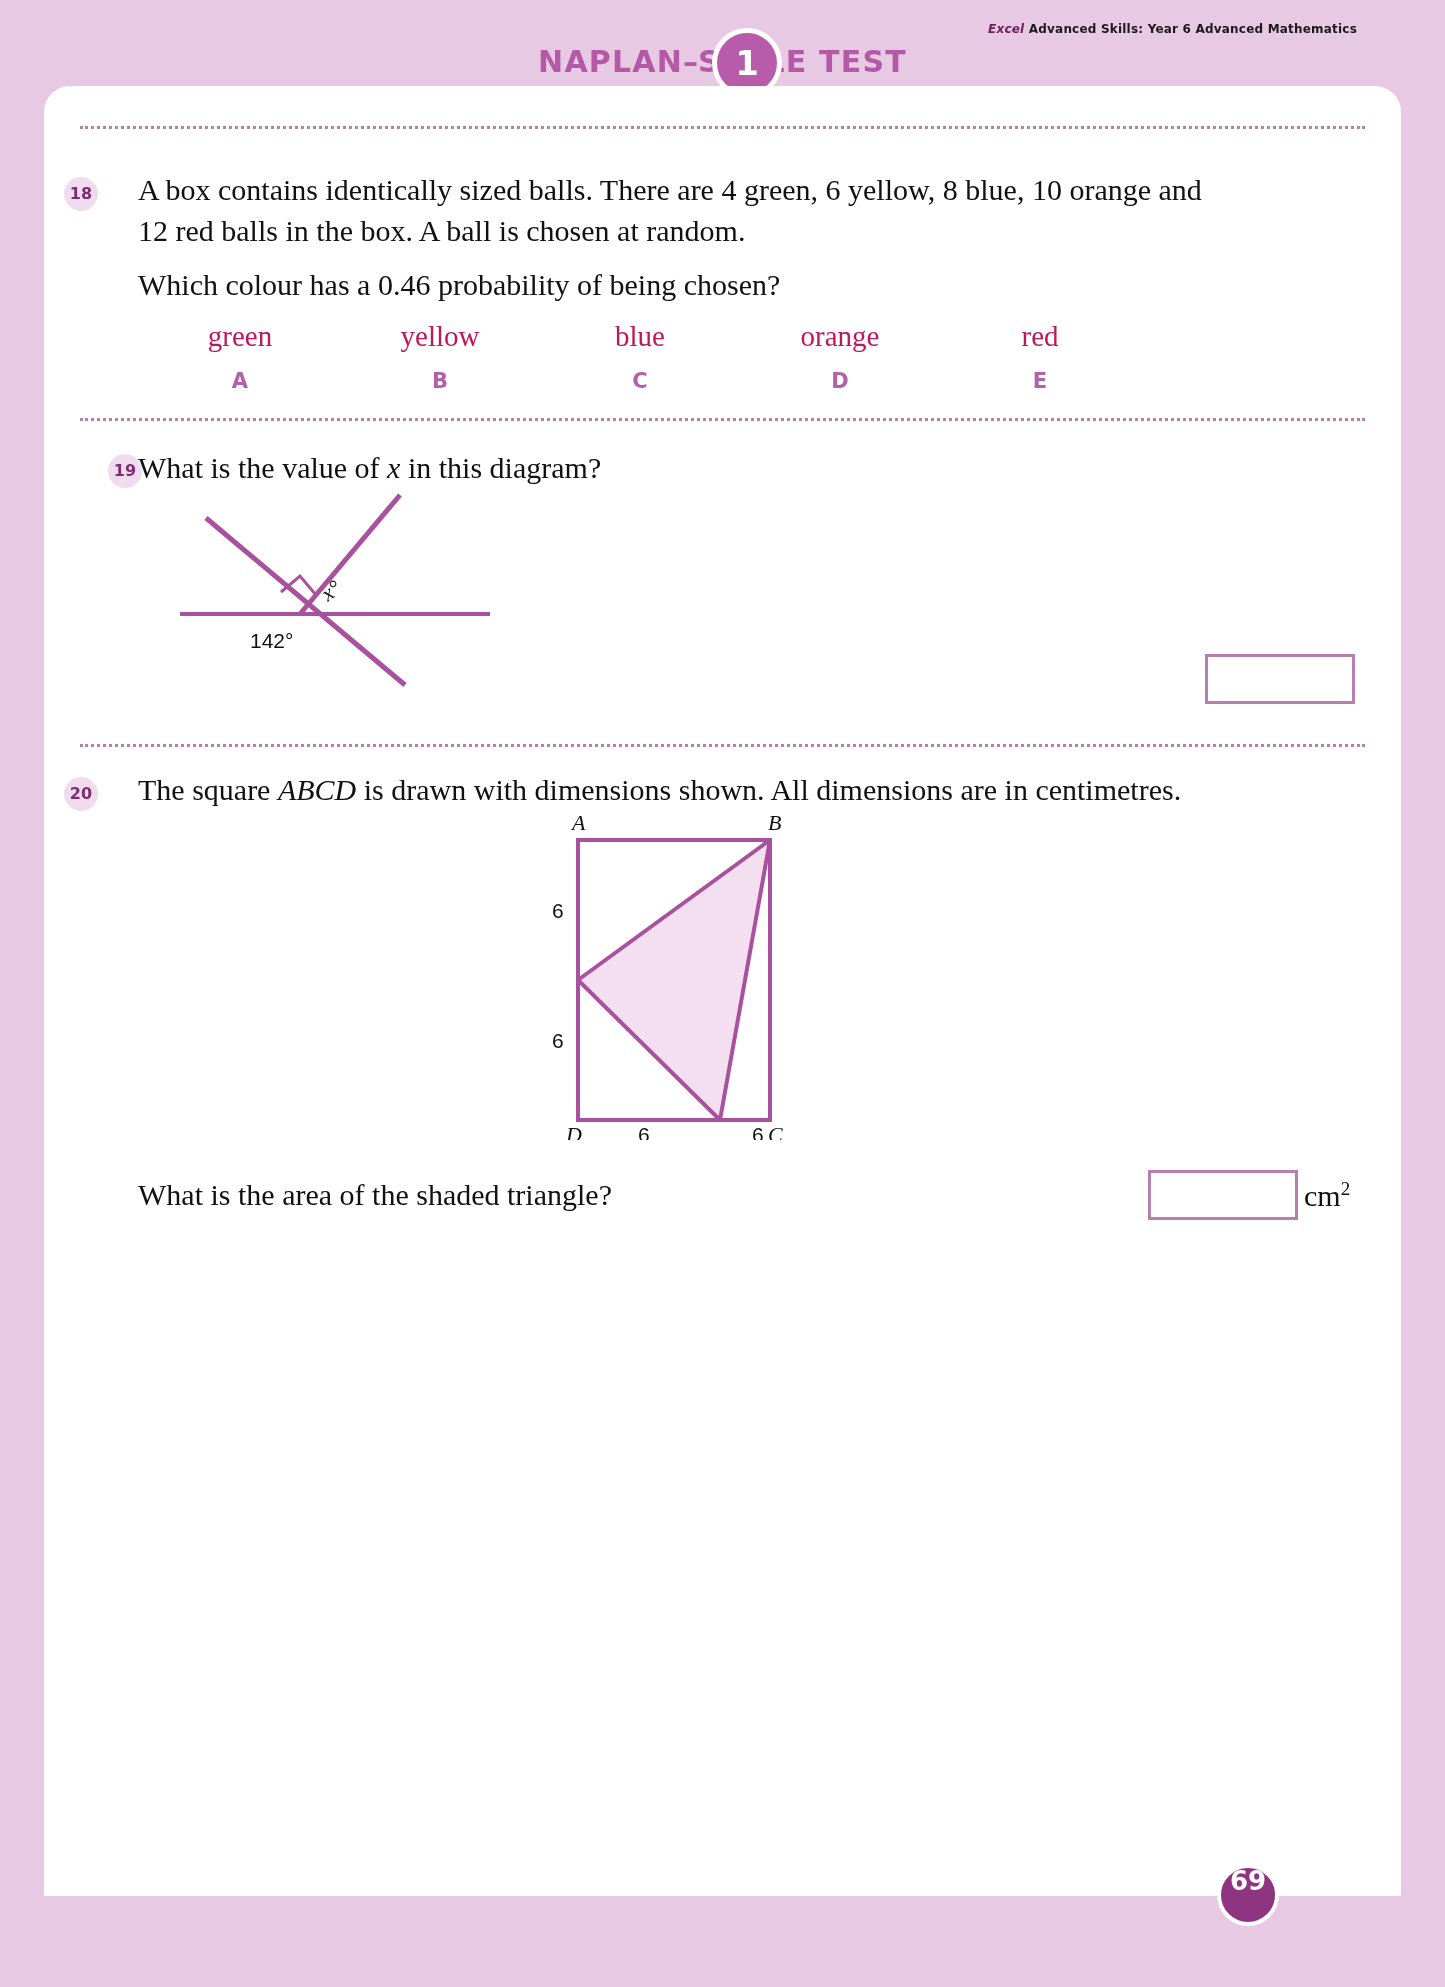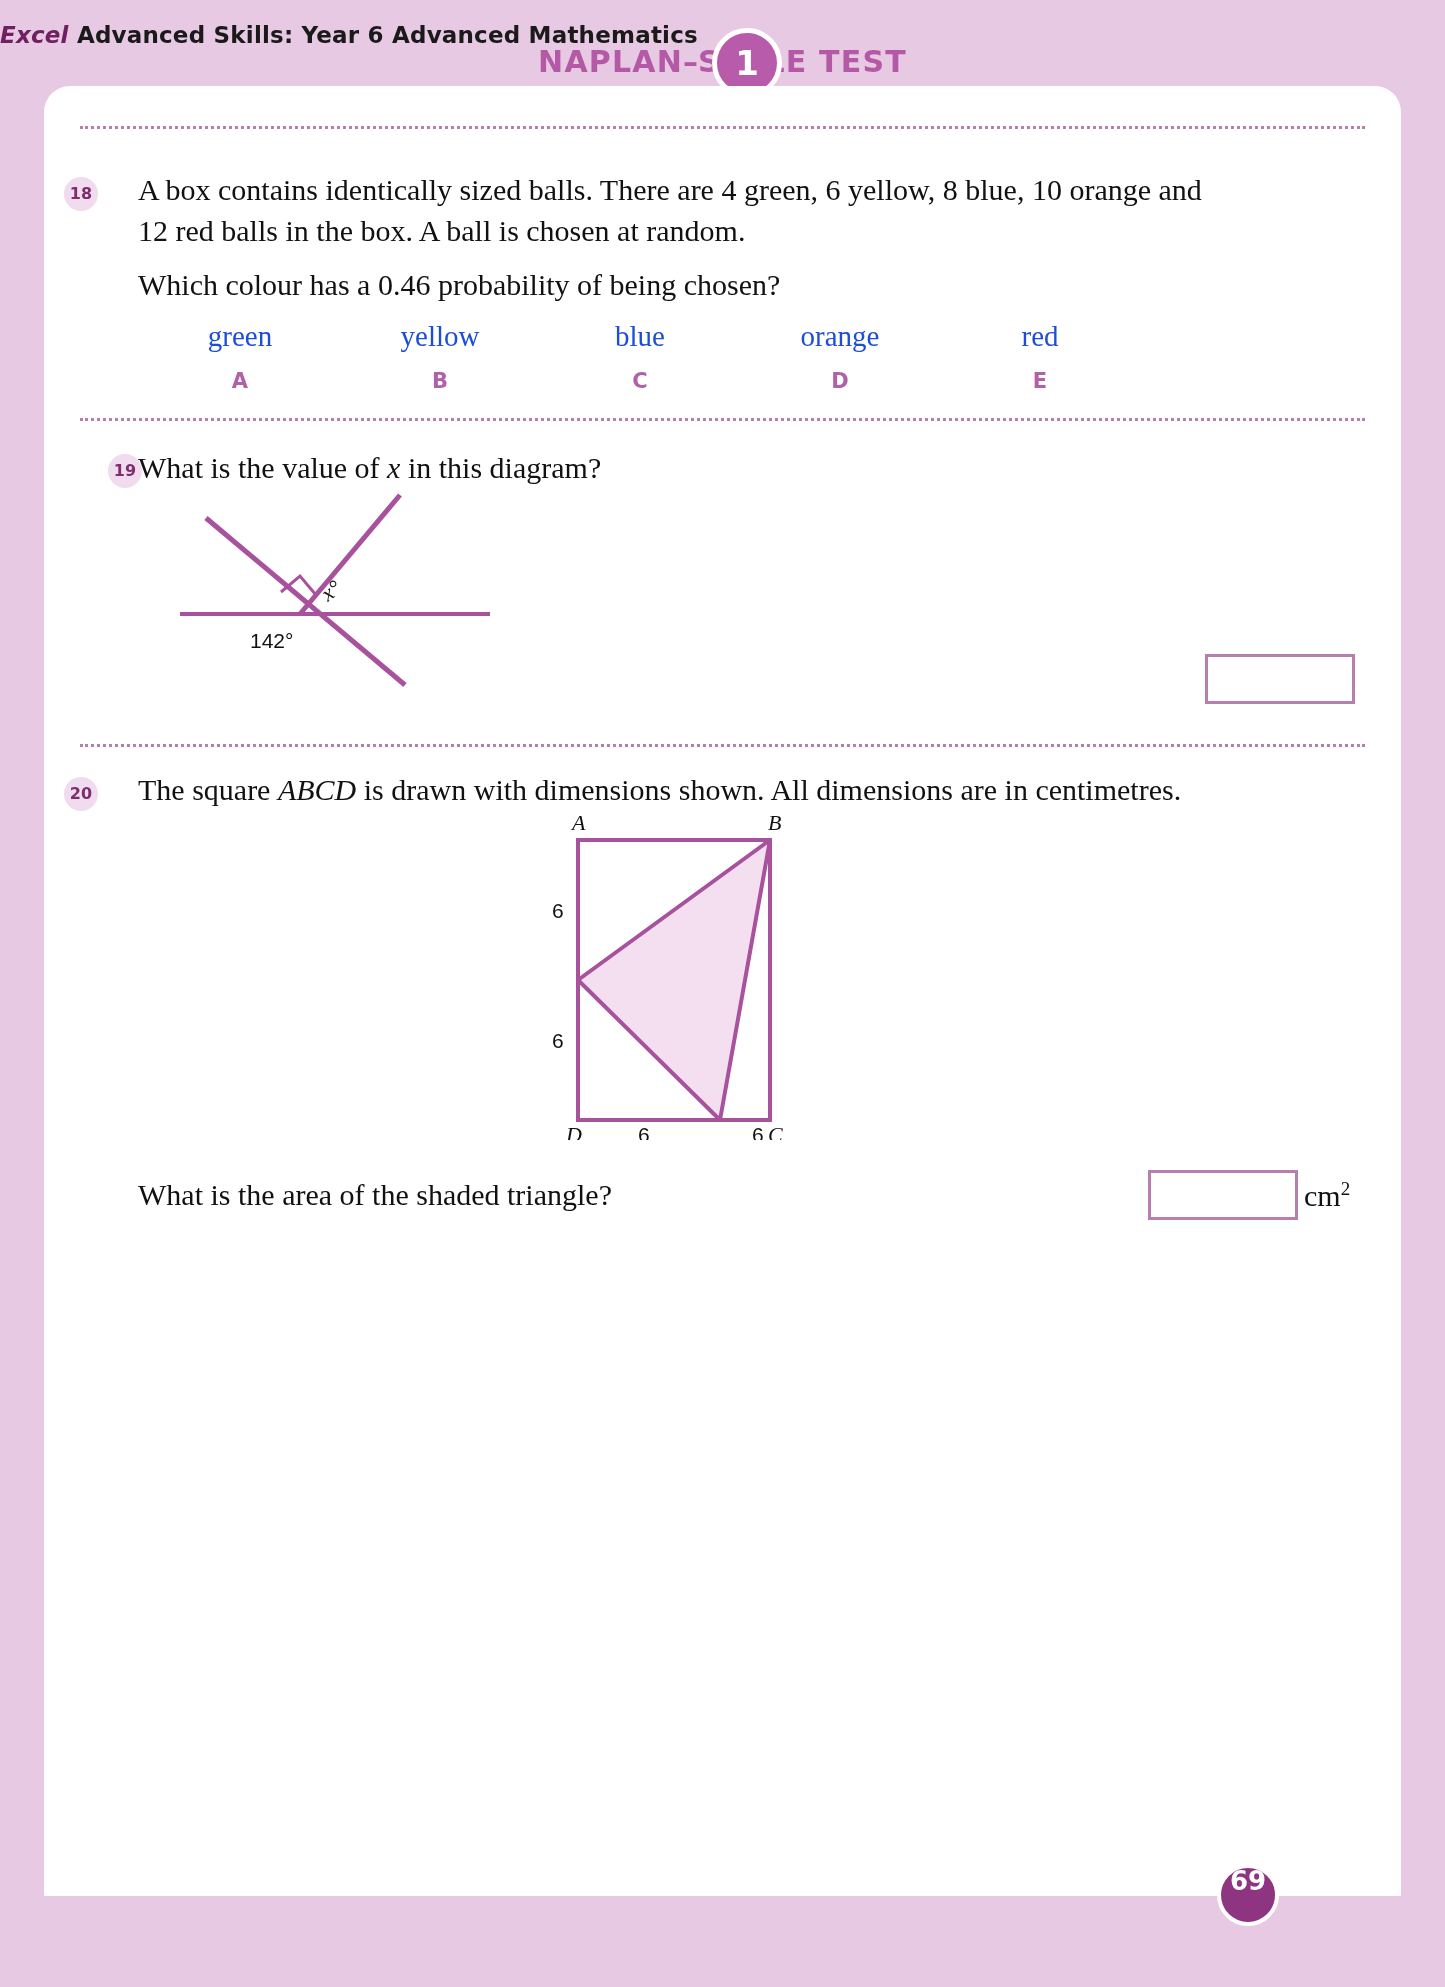--- a/index.html
+++ b/index.html
@@ -70,24 +70,24 @@
     left: 44px; top: 1896px;
     width: 1357px;
     height: 91px;
     background: #e8c9e3;
     border-radius: 0 0 26px 26px;
   }
   .footer-text {
     position: absolute;
     left: 0; top: 22px;
     width: 1357px;
-    text-align: left;
-    font-family: "DejaVu Sans", sans-serif;
-    font-weight: bold;
-    font-size: 23px;
+    text-align: right;
+    font-family: "DejaVu Sans", sans-serif;
+    font-weight: bold;
+    font-size: 12px;
     color: #1a1a1a;
     letter-spacing: 0.2px;
   }
   .footer-text .excel {
     color: #6e2060;
     font-style: italic;
   }
   .page-badge {
     position: absolute;
     left: 1217px; top: 1864px;
@@ -145,21 +145,21 @@
     width: 1000px;
     display: flex;
   }
   .mc-col {
     width: 200px;
     text-align: center;
   }
   .mc-word {
     font-family: "Liberation Serif", serif;
     font-size: 29px;
-    color: #1d4ed8;
+    color: #be185d;
   }
   .mc-letter {
     margin-top: 16px;
     font-family: "DejaVu Sans", sans-serif;
     font-weight: bold;
     font-size: 21px;
     color: #b061a8;
   }
 
   

